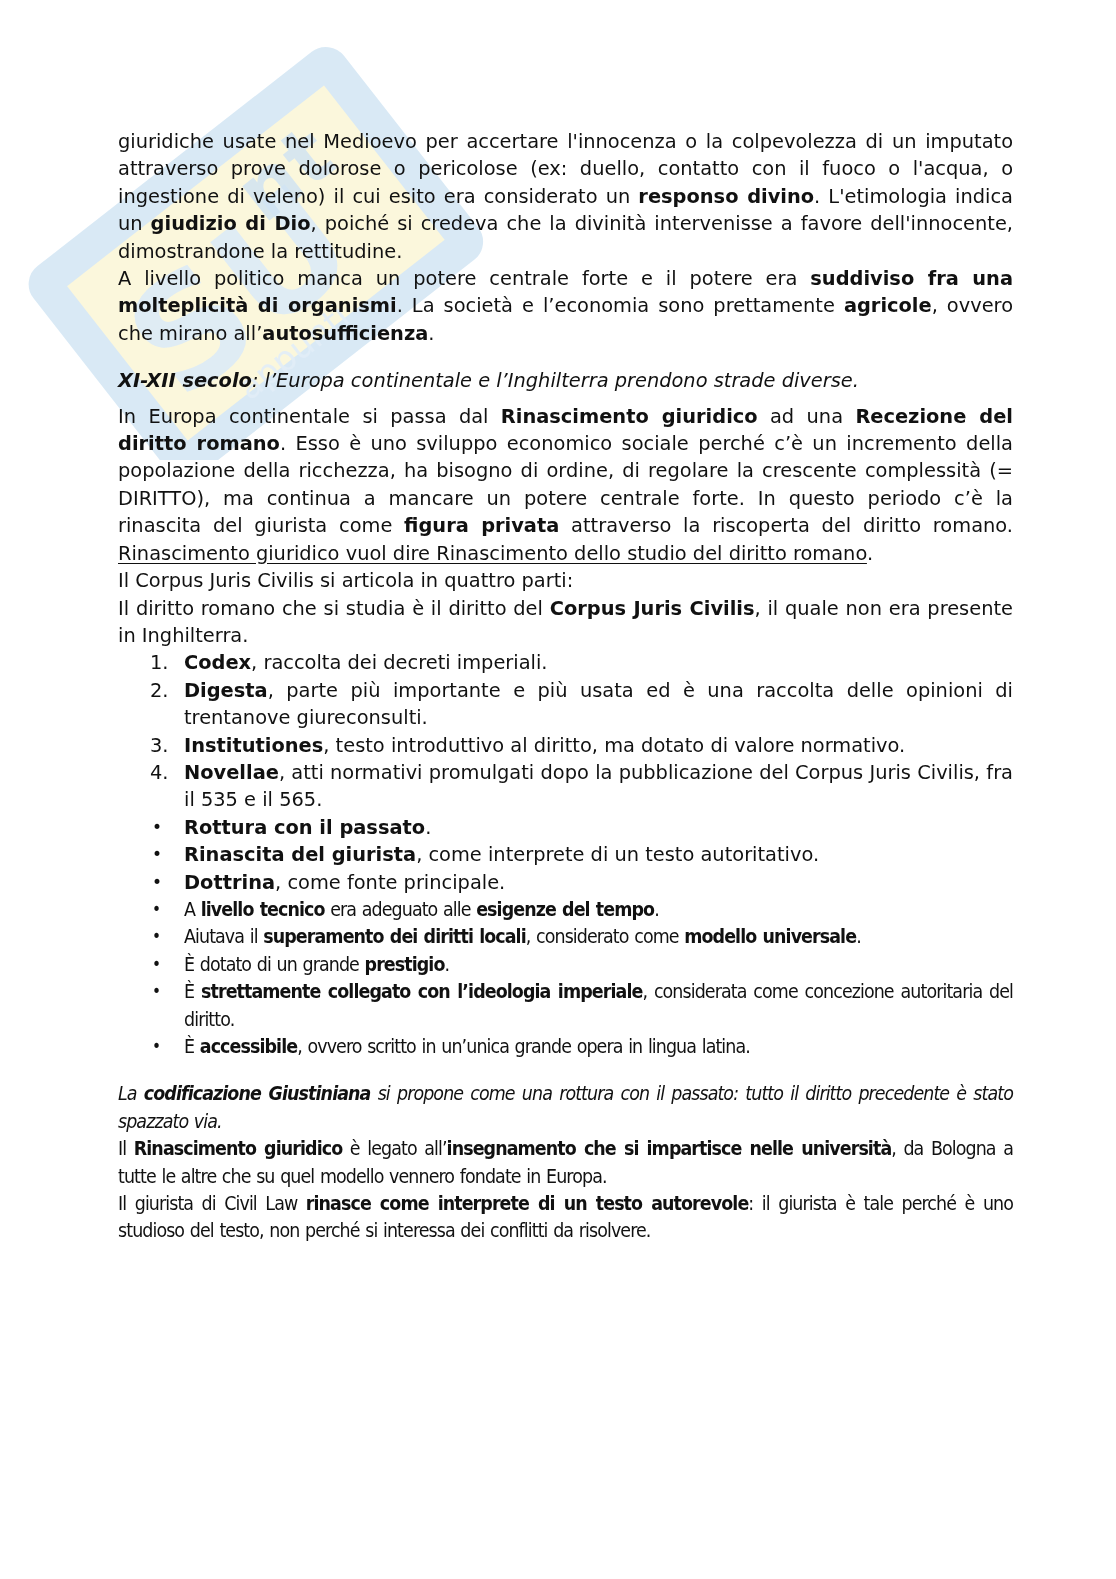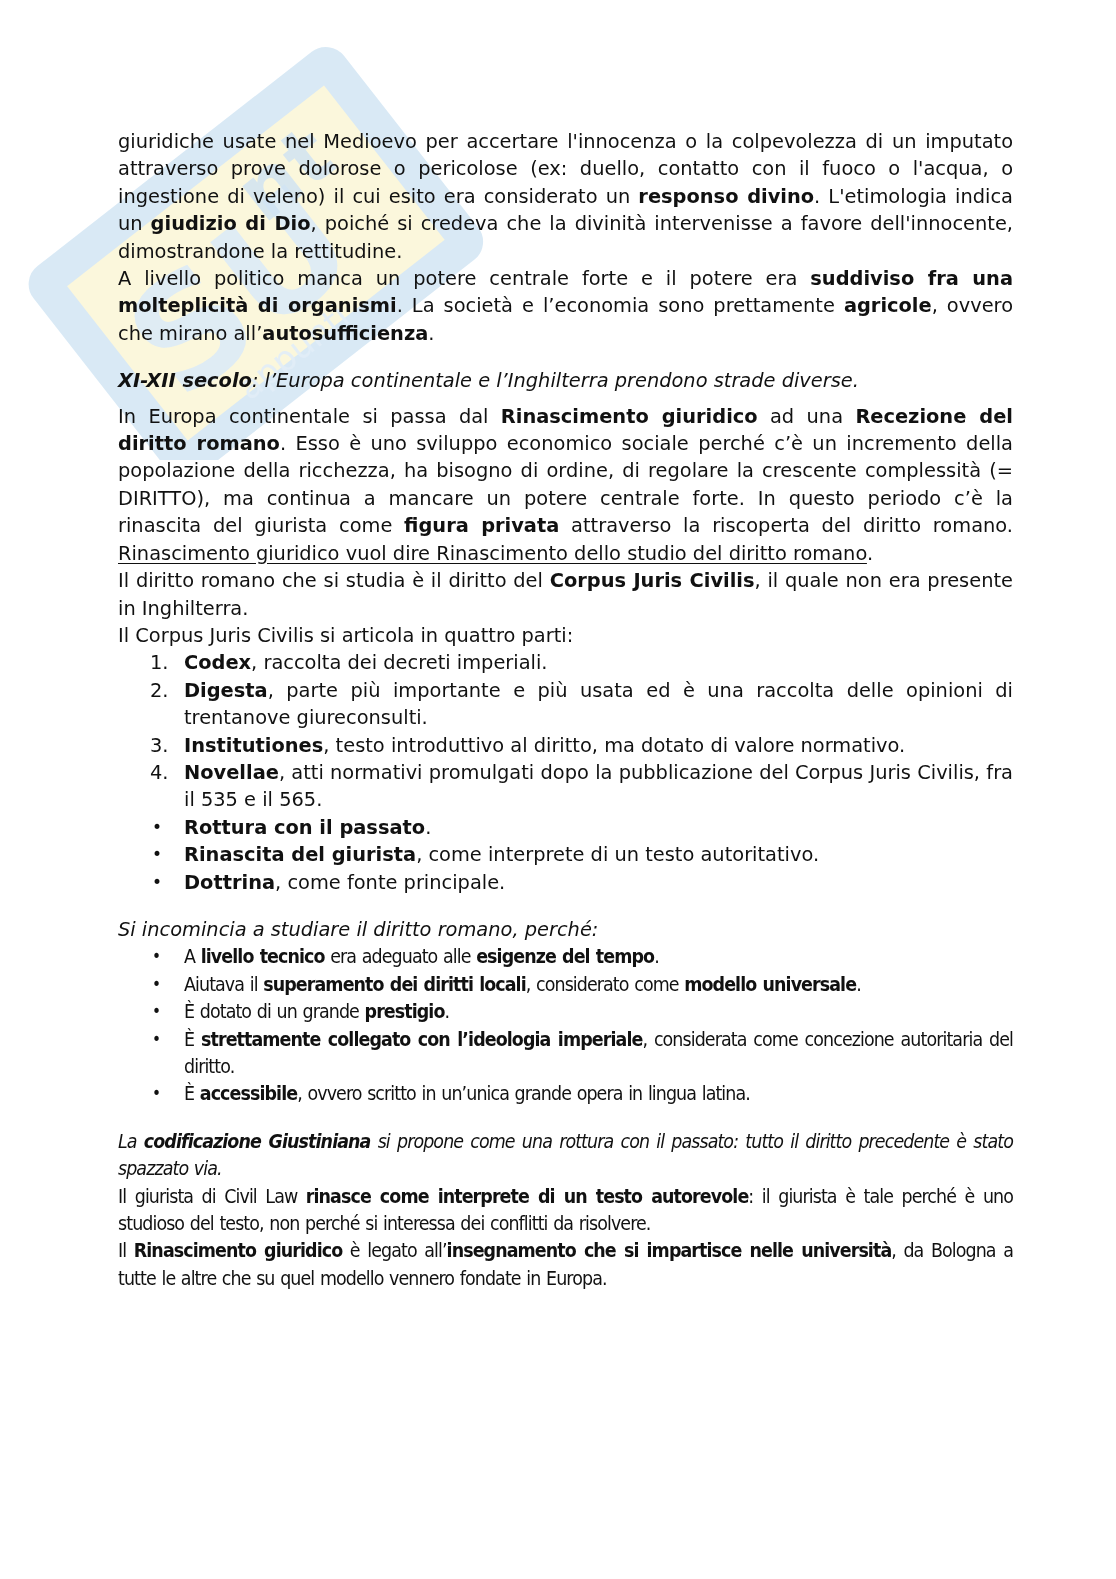--- a/index.html
+++ b/index.html
@@ -74,37 +74,36 @@
     <text x="270" y="200" font-family="DejaVu Sans, sans-serif" font-weight="bold" font-size="80" fill="#cfe3f3" opacity="0.8">nt</text>
     <text x="150" y="330" font-family="DejaVu Sans, sans-serif" font-size="34" fill="#e2eef8" opacity="0.9">appunti</text>
   </g>
 </svg>
 
 <div class="page">
   <p><span>giuridiche usate nel Medioevo per accertare l'innocenza o la colpevolezza di un imputato attraverso prove dolorose o pericolose (ex: duello, contatto con il fuoco o l'acqua, o ingestione di veleno) il cui esito era considerato un </span><b>responso divino</b><span>. L'etimologia indica un </span><b>giudizio di Dio</b><span>, poiché si credeva che la divinità intervenisse a favore dell'innocente, dimostrandone la rettitudine.</span></p>
   <p><span>A livello politico manca un potere centrale forte e il potere era </span><b>suddiviso fra una molteplicità di organismi</b><span>. La società e l’economia sono prettamente </span><b>agricole</b><span>, ovvero che mirano all’</span><b>autosufficienza</b><span>.</span></p>
   <p class="gap-before-lg"><b>XI-XII secolo</b><span>: l’Europa continentale e l’Inghilterra prendono strade diverse.</span></p>
   <p class="gap-before"><span>In Europa continentale si passa dal </span><b>Rinascimento giuridico</b><span> ad una </span><b>Recezione del diritto romano</b><span>. Esso è uno sviluppo economico sociale perché c’è un incremento della popolazione della ricchezza, ha bisogno di ordine, di regolare la crescente complessità (= DIRITTO), ma continua a mancare un potere centrale forte. In questo periodo c’è la rinascita del giurista come </span><b>figura privata</b><span> attraverso la riscoperta del diritto romano. </span><u>Rinascimento giuridico vuol dire Rinascimento dello studio del diritto romano</u><span>.</span></p>
+  <p><span>Il Corpus Juris Civilis si articola in quattro parti:</span></p>
   <p><span>Il diritto romano che si studia è il diritto del </span><b>Corpus Juris Civilis</b><span>, il quale non era presente in Inghilterra.</span></p>
-  <p><span>Il Corpus Juris Civilis si articola in quattro parti:</span></p>
   <ol class="numbered">
       <li><span class="marker">1.</span><b>Codex</b><span>, raccolta dei decreti imperiali.</span></li>
       <li><span class="marker">2.</span><b>Digesta</b><span>, parte più importante e più usata ed è una raccolta delle opinioni di trentanove giureconsulti.</span></li>
       <li><span class="marker">3.</span><b>Institutiones</b><span>, testo introduttivo al diritto, ma dotato di valore normativo.</span></li>
       <li><span class="marker">4.</span><b>Novellae</b><span>, atti normativi promulgati dopo la pubblicazione del Corpus Juris Civilis, fra il 535 e il 565.</span></li>
     </ol>
   <ul class="bullets">
       <li><span class="marker">•</span><b>Rottura con il passato</b><span>.</span></li>
       <li><span class="marker">•</span><b>Rinascita del giurista</b><span>, come interprete di un testo autoritativo.</span></li>
       <li><span class="marker">•</span><b>Dottrina</b><span>, come fonte principale.</span></li>
     </ul>
-  <p class="gap-before-lg"><span>Si incomincia a studiare il diritto romano, perché:</span></p>
   <ul class="bullets condensed-list">
       <li class="condensed"><span class="marker">•</span><span>A </span><b>livello tecnico</b><span> era adeguato alle </span><b>esigenze del tempo</b><span>.</span></li>
       <li class="condensed"><span class="marker">•</span><span>Aiutava il </span><b>superamento dei diritti locali</b><span>, considerato come </span><b>modello universale</b><span>.</span></li>
       <li class="condensed"><span class="marker">•</span><span>È dotato di un grande </span><b>prestigio</b><span>.</span></li>
       <li class="condensed"><span class="marker">•</span><span>È </span><b>strettamente collegato con l’ideologia imperiale</b><span>, considerata come concezione autoritaria del diritto.</span></li>
       <li class="condensed"><span class="marker">•</span><span>È </span><b>accessibile</b><span>, ovvero scritto in un’unica grande opera in lingua latina.</span></li>
     </ul>
   <p class="gap-before-lg condensed"><span>La </span><b>codificazione Giustiniana</b><span> si propone come una rottura con il passato: tutto il diritto precedente è stato spazzato via.</span></p>
+  <p class="condensed"><span>Il </span><b>Rinascimento giuridico</b><span> è legato all’</span><b>insegnamento che si impartisce nelle università</b><span>, da Bologna a tutte le altre che su quel modello vennero fondate in Europa.</span></p>
   <p class="condensed"><span>Il giurista di Civil Law </span><b>rinasce come interprete di un testo autorevole</b><span>: il giurista è tale perché è uno studioso del testo, non perché si interessa dei conflitti da risolvere.</span></p>
-  <p class="condensed"><span>Il </span><b>Rinascimento giuridico</b><span> è legato all’</span><b>insegnamento che si impartisce nelle università</b><span>, da Bologna a tutte le altre che su quel modello vennero fondate in Europa.</span></p>
 </div>
 
 </body></html>

